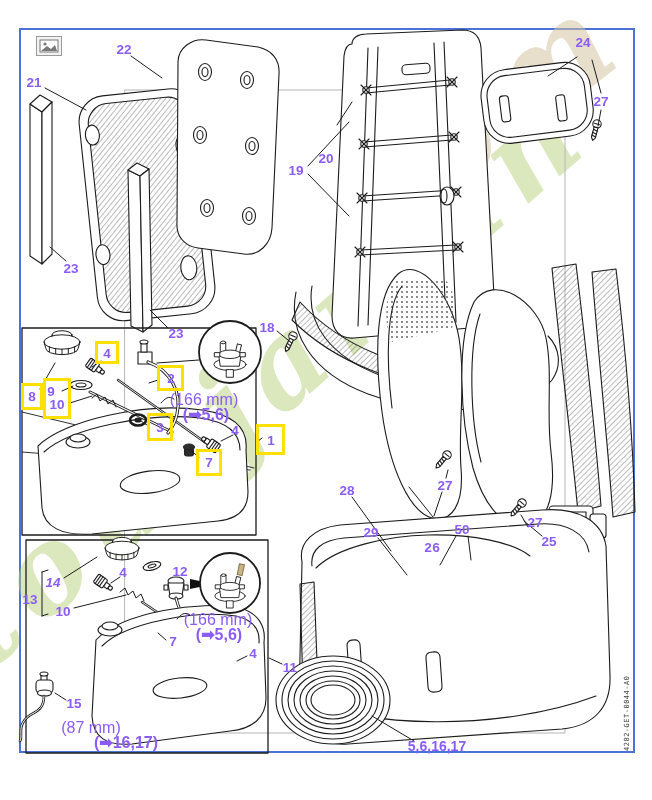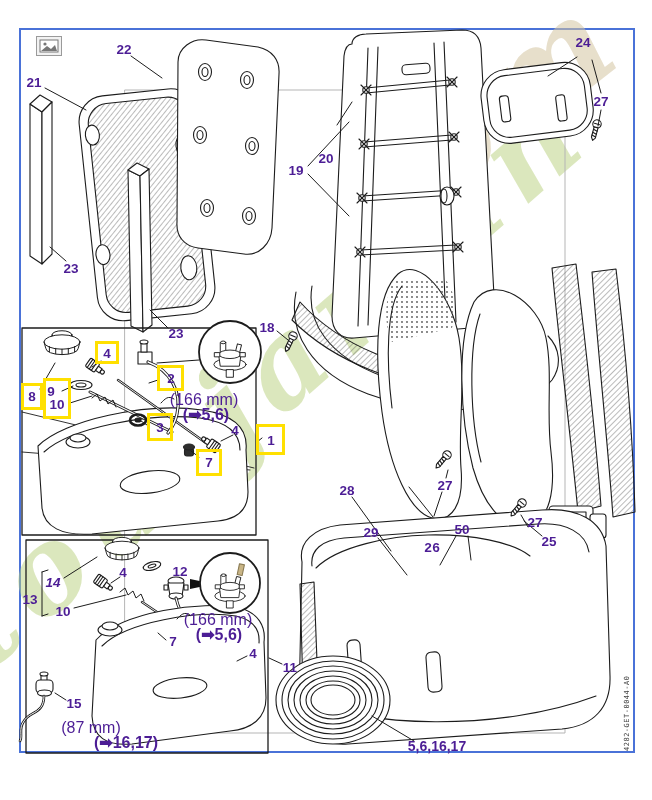--- a/index.html
+++ b/index.html
@@ -11,21 +11,21 @@
   #artwork{position:absolute;left:0;top:0;width:652px;height:800px;}
   .wm{position:absolute;font-family:"DejaVu Serif",serif;font-style:italic;font-weight:bold;
       pointer-events:none;white-space:nowrap;}
   #wm-green{left:-20px;top:520px;font-size:118px;color:var(--wmgreen,#b9d07e);opacity:.5;
             transform:rotate(-41deg);transform-origin:60px 120px;letter-spacing:14px;}
   #wm-tan{left:300px;top:160px;font-size:130px;color:var(--wmtan,#d4c5a2);opacity:.55;
           transform:rotate(-38deg);transform-origin:0 0;letter-spacing:6px;}
   #doccode{position:absolute;left:623px;top:751px;transform:rotate(-90deg);
            transform-origin:0 0;font-size:7px;color:#444;letter-spacing:.5px;
            font-family:"DejaVu Sans Mono",monospace;white-space:nowrap;}
-  .co{position:absolute;transform:translate(-50%,-50%);color:#4c1d95;white-space:nowrap;}
+  .co{position:absolute;transform:translate(-50%,-50%);color:#8b5cf6;white-space:nowrap;}
   .c-num{font-size:13.5px;font-weight:bold;}
   .c-big{font-size:14px;font-weight:bold;}
   .c-meas{font-size:16px;}
   .c-measb{font-size:16px;font-weight:bold;}
   .hl{position:absolute;border:3px solid var(--yellow,#ffe000);box-sizing:border-box;
       background:transparent;}
 </style>
 </head>
 <body>
 

